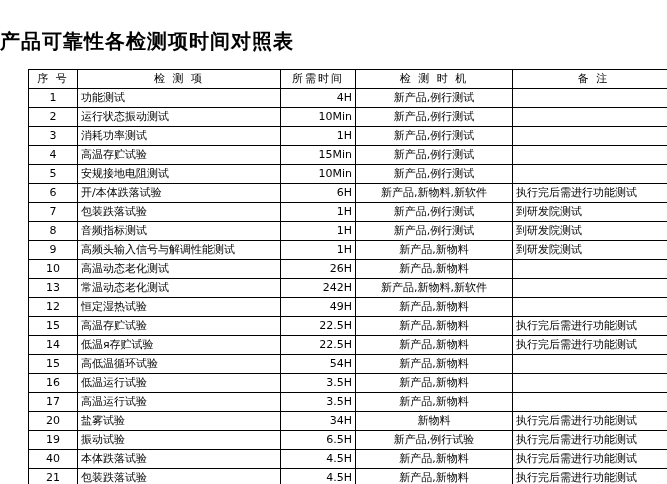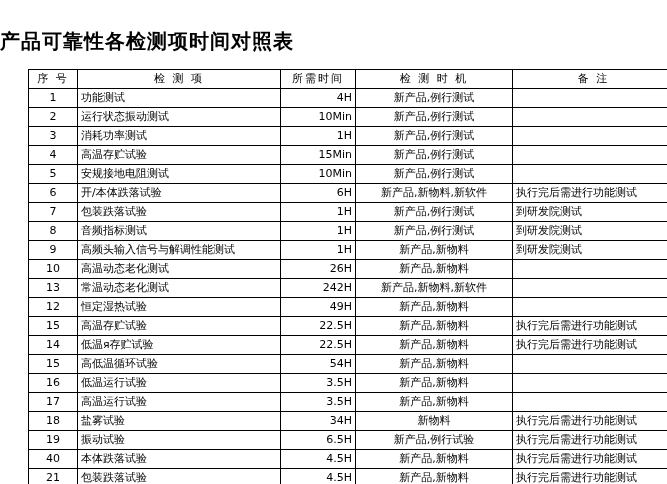--- a/index.html
+++ b/index.html
@@ -190,21 +190,21 @@
             <td class="col-note"></td>
           </tr>
           <tr>
             <td class="col-no">17</td>
             <td class="col-item">高温运行试验</td>
             <td class="col-time">3.5H</td>
             <td class="col-when">新产品,新物料</td>
             <td class="col-note"></td>
           </tr>
           <tr>
-            <td class="col-no">18</td>
+            <td class="col-no">20</td>
             <td class="col-item">盐雾试验</td>
             <td class="col-time">34H</td>
             <td class="col-when">新物料</td>
             <td class="col-note">执行完后需进行功能测试</td>
           </tr>
           <tr>
             <td class="col-no">19</td>
             <td class="col-item">振动试验</td>
             <td class="col-time">6.5H</td>
             <td class="col-when">新产品,例行试验</td>

